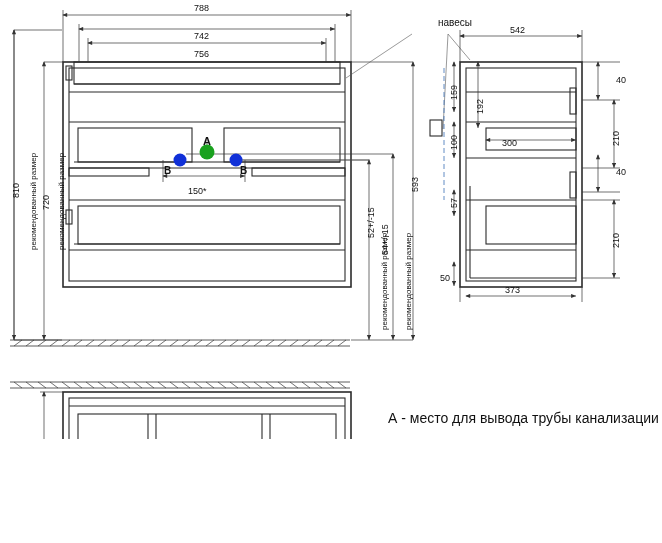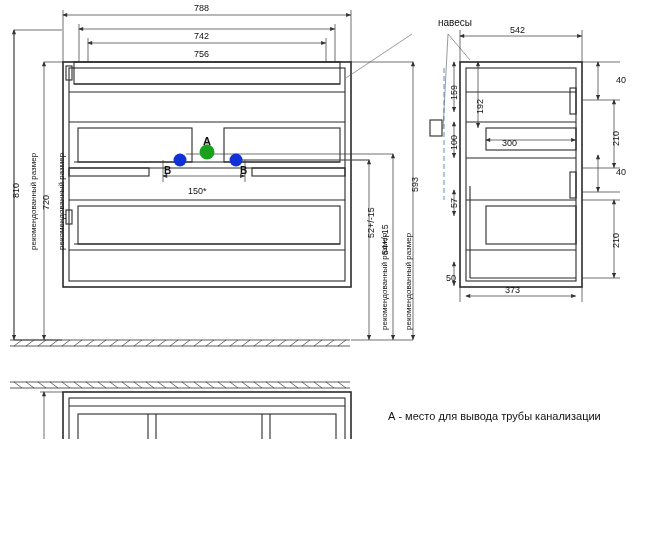--- a/index.html
+++ b/index.html
@@ -1,20 +1,20 @@
 <!DOCTYPE html>
 <html><head>
 <meta charset="utf-8">
 <style>
   html,body{margin:0;padding:0;background:#ffffff;}
   body{width:662px;height:543px;font-family:"Liberation Sans",sans-serif;color:#1a1a1a;}
   #root{position:relative;width:662px;height:439px;overflow:hidden;}
   .lbl{position:absolute;font-size:9px;color:#111;white-space:nowrap;line-height:1;}
   .lbl.v{transform-origin:0 0;}
-  .legend{position:absolute;font-size:11px;color:#111;white-space:nowrap;}
+  .legend{position:absolute;font-size:14px;color:#111;white-space:nowrap;}
   svg{position:absolute;left:0;top:0;}
   .dim{stroke:#333;stroke-width:0.7;fill:none;}
   .obj{stroke:#2b2b2b;stroke-width:1.1;fill:none;}
   .objth{stroke:#2b2b2b;stroke-width:1.6;fill:none;}
   .thin{stroke:#555;stroke-width:0.6;fill:none;}
   .dash{stroke:#3a6fb5;stroke-width:0.8;fill:none;stroke-dasharray:5 3;}
   .hatch{stroke:#333;stroke-width:0.8;fill:none;}
 </style>
 </head>
 <body>
@@ -247,21 +247,21 @@
   <div class="lbl v" style="left:411px;top:192px;transform:rotate(-90deg);">593</div>
 
   <div class="lbl" style="left:398px;top:18px;font-size:10px;margin-left:40px;">навесы</div>
 
   <div class="lbl" style="left:510px;top:26px;">542</div>
   <div class="lbl v" style="left:450px;top:100px;transform:rotate(-90deg);">159</div>
   <div class="lbl v" style="left:476px;top:114px;transform:rotate(-90deg);">192</div>
   <div class="lbl v" style="left:450px;top:150px;transform:rotate(-90deg);">100</div>
   <div class="lbl" style="left:502px;top:130px;margin-top:9px;">300</div>
   <div class="lbl v" style="left:450px;top:208px;transform:rotate(-90deg);">57</div>
-  <div class="lbl" style="left:440px;top:274px;margin-left:6px;">50</div>
+  <div class="lbl" style="left:440px;top:274px;">50</div>
   <div class="lbl" style="left:505px;top:286px;">373</div>
 
   <div class="lbl" style="left:616px;top:76px;">40</div>
   <div class="lbl v" style="left:612px;top:146px;transform:rotate(-90deg);">210</div>
   <div class="lbl" style="left:616px;top:168px;">40</div>
   <div class="lbl v" style="left:612px;top:248px;transform:rotate(-90deg);">210</div>
 
   <div class="lbl v" style="left:42px;top:462px;transform:rotate(-90deg);">373</div>
   <div class="lbl" style="left:194px;top:528px;">788</div>
 

